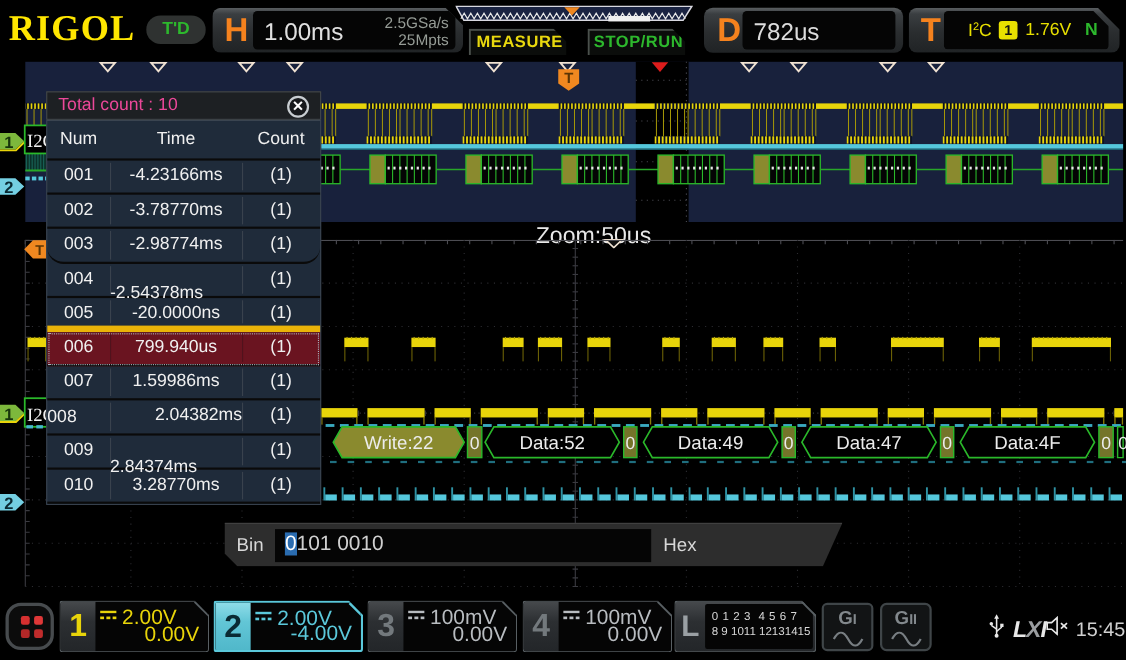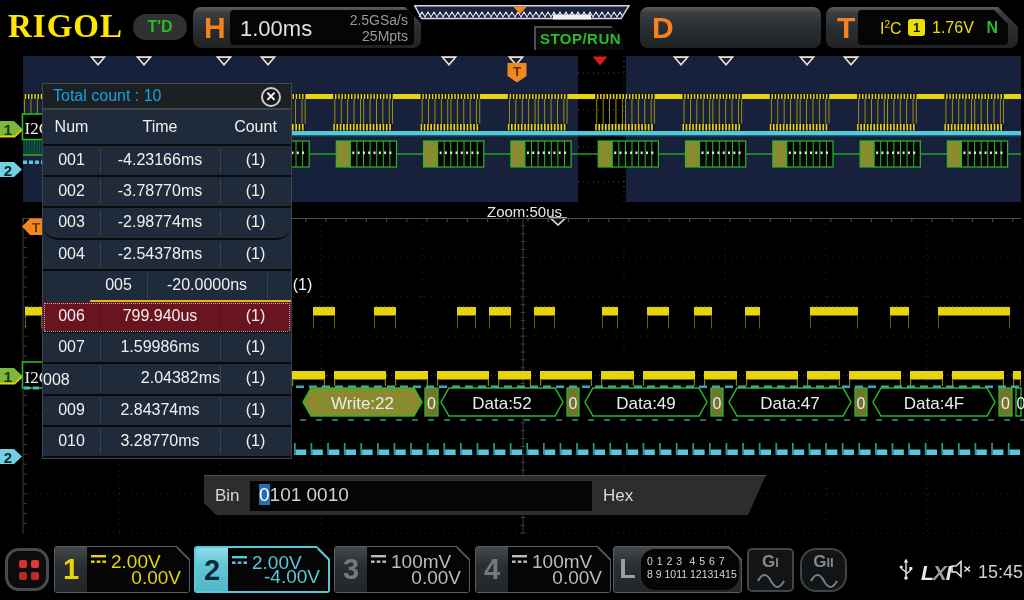--- a/index.html
+++ b/index.html
@@ -18,23 +18,27 @@
       </div>
     </div>
     <svg width="216" height="18" viewBox="0 0 216 18" style="position:absolute;left:414px;top:5px">
       <polygon points="0.7,0.7 215,0.7 207,13.5 7.7,13.5" fill="#1a2342" stroke="#d8d8e0" stroke-width="1.4"></polygon>
       <g transform="translate(3,1)">
         <path d="M2,11 l3,-5 l3,5 l3,-5 l3,5 l3,-5 l3,5 l3,-5 l3,5 l3,-5 l3,5 l3,-5 l3,5 l3,-5 l3,5 l3,-5 l3,5 l3,-5 l3,5 l3,-5 l3,5 l3,-5 l3,5 l3,-5 l3,5 l3,-5 l3,5 l3,-5 l3,5 l3,-5 l3,5 l3,-5 l3,5 l3,-5 l3,5 l3,-5 l3,5 l3,-5 l3,5 l3,-5 l3,5 l3,-5 l3,5 l3,-5 l3,5 l3,-5 l3,5 l3,-5 l3,5 l3,-5 l3,5 l3,-5 l3,5 l3,-5 l3,5 l3,-5 l3,5 l3,-5 l3,5 l3,-5 l3,5 l3,-5 l3,5 l3,-5 l3,5 l3,-5 l3,5 l3,-5 l3,5" fill="none" stroke="#e8e8e8" stroke-width="1.1"></path>
       </g>
       <rect x="139" y="9.5" width="38" height="5" fill="#f0f0f0"></rect>
       <polygon points="99,1.5 113,1.5 106,9" fill="#f08820"></polygon>
     </svg>
+    <div style="position:absolute;left:426px;top:26px;width:89px;height:24px;background:#0b0d0b;border:2px solid #4a504c;clip-path:polygon(0 0,77px 0,89px 12px,89px 24px,0 24px);text-align:center;line-height:22px;color:#e8d80e;font-weight:bold;font-size:15px;letter-spacing:0.5px">MEASURE</div>
     <div style="position:absolute;left:534px;top:26px;width:89px;height:24px;background:#0b0d0b;border:2px solid #4a504c;clip-path:polygon(0 0,77px 0,89px 12px,89px 24px,0 24px);text-align:center;line-height:22px;color:#2db82d;font-weight:bold;font-size:15px;letter-spacing:0.5px">STOP/RUN</div>
     <div style="position:absolute;left:640px;top:7px;width:181px;height:41px;background:linear-gradient(180deg,#5a5e61 0%,#3a3e41 14%,#2a2d2f 55%,#202325 100%);border-radius:8px;">
       <div style="position:absolute;left:12px;top:4px;color:#f5821e;font-weight:bold;font-size:30px">D</div>
+      <div style="position:absolute;left:35px;top:3px;width:139px;height:35px;background:#050505;border-radius:4px;">
+        <div style="position:absolute;left:10px;top:6px;color:#dcdcdc;font-size:22px">782us</div>
+      </div>
     </div>
     <div style="position:absolute;left:826px;top:7px;width:192px;height:41px;background:linear-gradient(180deg,#5a5e61 0%,#3a3e41 14%,#2a2d2f 55%,#202325 100%);border-radius:8px;clip-path:polygon(0 0,172px 0,192px 20px,192px 41px,0 41px);">
       <div style="position:absolute;left:11px;top:4px;color:#f5821e;font-weight:bold;font-size:30px">T</div>
       <div style="position:absolute;left:32px;top:3px;width:150px;height:35px;background:#050505;border-radius:4px;clip-path:polygon(0 0,136px 0,150px 14px,150px 35px,0 35px)">
         <div style="position:absolute;left:22px;top:9px;color:#e8e000;font-size:16px">I<span style="font-size:10px;vertical-align:6px">2</span>C</div>
         <div style="position:absolute;left:50px;top:9px;width:17px;height:17px;background:#e8e000;border-radius:3px;color:#111;font-weight:bold;font-size:13px;text-align:center;line-height:17px">1</div>
         <div style="position:absolute;left:74px;top:9px;color:#e8e000;font-size:16px">1.76V</div>
         <div style="position:absolute;right:10px;top:9px;color:#2db82d;font-weight:bold;font-size:16px">N</div>
       </div>
     </div>
@@ -823,21 +827,21 @@
       <text x="517.0" y="19.5" fill="#5a3505" font-size="13.5" text-anchor="middle" font-weight="bold" font-family="Liberation Sans">T</text>
       <polygon points="0.0,65.0 14.0,65.0 22.0,72.5 14.0,80.0 0.0,80.0" fill="#7db83c" stroke="none" stroke-width="1"></polygon>
       <polyline points="0,80.7 14.5,80.7 22.5,73" fill="none" stroke="#e8d40a" stroke-width="1.8"></polyline>
       <text x="8.0" y="78.5" fill="#17350c" font-size="15" text-anchor="middle" font-weight="bold" font-family="Liberation Sans">1</text>
       <rect x="22.5" y="58.0" width="24.0" height="25.5" fill="#000" stroke="#2ab82a" stroke-width="1.6"></rect>
       <text x="24.5" y="78.0" fill="#f0f0f0" font-size="17" text-anchor="start" font-weight="normal" font-family="Liberation Serif">I2C</text>
       <polygon points="0.0,106.0 14.0,106.0 22.0,113.5 14.0,121.0 0.0,121.0" fill="#74cfe2" stroke="none" stroke-width="1"></polygon>
       <text x="8.0" y="119.5" fill="#0a2a33" font-size="15" text-anchor="middle" font-weight="bold" font-family="Liberation Sans">2</text>
     </svg>
 <div style="position:absolute;left:0;top:202px;width:1024px;height:16px;background:#000">
-      <div style="position:absolute;left:487px;top:1px;color:#e8e8e8;font-size:15px">Zoom:50us</div>
+      <div style="position:absolute;left:487px;top:1px;color:#e8e8e8;font-size:21px">Zoom:50us</div>
     </div>
     <svg width="18" height="9" viewBox="0 0 18 9" style="position:absolute;left:549px;top:217px">
       <polygon points="1.5,1 16.5,1 9,8" fill="#111" stroke="#f0e2d2" stroke-width="1.5"></polygon>
     </svg>
 <svg width="1024" height="319" viewBox="0 0 1024 319" style="position:absolute;left:0;top:218px">
       <line x1="23.0" y1="0.5" x2="1021.0" y2="0.5" stroke="#4c4c52" stroke-width="1"></line>
       <line x1="23.0" y1="0.0" x2="23.0" y2="4.0" stroke="#4c4c52" stroke-width="1"></line>
       <line x1="43.2" y1="0.0" x2="43.2" y2="4.0" stroke="#4c4c52" stroke-width="1"></line>
       <line x1="63.4" y1="0.0" x2="63.4" y2="4.0" stroke="#4c4c52" stroke-width="1"></line>
       <line x1="83.6" y1="0.0" x2="83.6" y2="4.0" stroke="#4c4c52" stroke-width="1"></line>
@@ -1406,21 +1410,21 @@
       <text x="8.0" y="163.5" fill="#17350c" font-size="15" text-anchor="middle" font-weight="bold" font-family="Liberation Sans">1</text>
       <rect x="22.5" y="144.0" width="24.0" height="26.0" fill="#000" stroke="#2ab82a" stroke-width="1.6"></rect>
       <text x="24.5" y="164.5" fill="#f0f0f0" font-size="17" text-anchor="start" font-weight="normal" font-family="Liberation Serif">I2C</text>
       <rect x="24.0" y="168.5" width="6.0" height="3.0" fill="#45b8cc"></rect>
       <rect x="33.0" y="168.5" width="6.0" height="3.0" fill="#45b8cc"></rect>
       <rect x="42.0" y="168.5" width="6.0" height="3.0" fill="#45b8cc"></rect>
       <polygon points="0.0,231.0 14.0,231.0 22.0,238.5 14.0,246.0 0.0,246.0" fill="#74cfe2" stroke="none" stroke-width="1"></polygon>
       <text x="8.0" y="244.5" fill="#0a2a33" font-size="15" text-anchor="middle" font-weight="bold" font-family="Liberation Sans">2</text>
     </svg>
 <div style="position:absolute;left:42px;top:83px;width:250px;height:26px;background:#1d2023;border:1px solid #44494c;box-sizing:border-box;">
-      <div style="position:absolute;left:10px;top:3px;color:#0ea5e9;font-size:16px">Total count : 10</div>
+      <div style="position:absolute;left:10px;top:3px;color:#ec4899;font-size:16px">Total count : 10</div>
       <div style="position:absolute;right:10px;top:2.5px;width:20px;height:20px;border-radius:50%;border:2px solid #c8cdd1;background:#17191c;box-sizing:border-box;color:#fff;font-weight:bold;font-size:13px;text-align:center;line-height:16px">✕</div>
     </div>
     <div style="position:absolute;left:42px;top:109px;width:250px;height:350px;background:#1f2b3a;border:1px solid #3a4450;box-sizing:border-box;color:#f0f0f0;font-size:16px">
       <div style="height:36px;position:relative;border-bottom:2px solid #0a0a0a;box-sizing:border-box">
         <span style="position:absolute;left:0;width:57px;text-align:center;top:8px">Num</span>
         <span style="position:absolute;left:57px;width:120px;text-align:center;top:8px">Time</span>
         <span style="position:absolute;left:177px;width:71px;text-align:center;top:8px">Count</span>
       </div>
       <div style="height:31.2px;position:relative;border-bottom:2px solid #0a0a0a;box-sizing:border-box;">
         <span style="position:absolute;left:0;width:57px;text-align:center;top:5px">001</span>
@@ -1438,26 +1442,26 @@
       </div>
       <div style="height:31.2px;position:relative;border-bottom:2px solid #0a0a0a;box-sizing:border-box;border-radius:15px;">
         <span style="position:absolute;left:0;width:57px;text-align:center;top:5px">003</span>
         <span style="position:absolute;left:57px;width:120px;text-align:center;top:5px">-2.98774ms</span>
         <span style="position:absolute;left:177px;width:71px;text-align:center;top:5px">(1)</span>
         <i style="position:absolute;left:57px;top:2px;bottom:2px;width:1px;background:#39424d"></i>
         <i style="position:absolute;left:177px;top:2px;bottom:2px;width:1px;background:#39424d"></i>
       </div>
       <div style="height:31.2px;position:relative;border-bottom:2px solid #0a0a0a;box-sizing:border-box;">
         <span style="position:absolute;left:0;width:57px;text-align:center;top:5px">004</span>
-        <span style="position:absolute;left:57px;width:120px;text-align:center;top:5px">-2.54378ms</span>
+        <span style="position:absolute;left:57px;width:120px;text-align:left;top:18px">-2.54378ms</span>
         <span style="position:absolute;left:177px;width:71px;text-align:center;top:5px">(1)</span>
         <i style="position:absolute;left:57px;top:2px;bottom:2px;width:1px;background:#39424d"></i>
         <i style="position:absolute;left:177px;top:2px;bottom:2px;width:1px;background:#39424d"></i>
       </div>
-      <div style="height:31.2px;position:relative;border-bottom:2px solid #eab308;box-sizing:border-box;margin-left:47px;">
+      <div style="height:31.2px;position:relative;border-bottom:6px solid #eab308;box-sizing:border-box;">
         <span style="position:absolute;left:0;width:57px;text-align:center;top:5px">005</span>
         <span style="position:absolute;left:57px;width:120px;text-align:center;top:5px">-20.0000ns</span>
         <span style="position:absolute;left:177px;width:71px;text-align:center;top:5px">(1)</span>
         <i style="position:absolute;left:57px;top:2px;bottom:2px;width:1px;background:#39424d"></i>
         <i style="position:absolute;left:177px;top:2px;bottom:2px;width:1px;background:#39424d"></i>
       </div>
       <div style="height:31.2px;position:relative;border-bottom:2px solid #0a0a0a;box-sizing:border-box;background:#6a1420;outline:1px dotted #aab4be;outline-offset:-2px;">
         <span style="position:absolute;left:0;width:57px;text-align:center;top:5px">006</span>
         <span style="position:absolute;left:57px;width:120px;text-align:center;top:5px">799.940us</span>
         <span style="position:absolute;left:177px;width:71px;text-align:center;top:5px">(1)</span>
@@ -1473,21 +1477,21 @@
       </div>
       <div style="height:31.2px;position:relative;border-bottom:2px solid #0a0a0a;box-sizing:border-box;">
         <span style="position:absolute;left:0;width:57px;text-align:left;top:7px">008</span>
         <span style="position:absolute;left:57px;width:120px;text-align:right;top:5px">2.04382ms</span>
         <span style="position:absolute;left:177px;width:71px;text-align:center;top:5px">(1)</span>
         <i style="position:absolute;left:57px;top:2px;bottom:2px;width:1px;background:#39424d"></i>
         <i style="position:absolute;left:177px;top:2px;bottom:2px;width:1px;background:#39424d"></i>
       </div>
       <div style="height:31.2px;position:relative;border-bottom:2px solid #0a0a0a;box-sizing:border-box;">
         <span style="position:absolute;left:0;width:57px;text-align:center;top:5px">009</span>
-        <span style="position:absolute;left:57px;width:120px;text-align:center;top:5px">2.84374ms</span>
+        <span style="position:absolute;left:57px;width:120px;text-align:left;top:20px">2.84374ms</span>
         <span style="position:absolute;left:177px;width:71px;text-align:center;top:5px">(1)</span>
         <i style="position:absolute;left:57px;top:2px;bottom:2px;width:1px;background:#39424d"></i>
         <i style="position:absolute;left:177px;top:2px;bottom:2px;width:1px;background:#39424d"></i>
       </div>
       <div style="height:31.2px;position:relative;border-bottom:2px solid #0a0a0a;box-sizing:border-box;">
         <span style="position:absolute;left:0;width:57px;text-align:center;top:5px">010</span>
         <span style="position:absolute;left:57px;width:120px;text-align:center;top:5px">3.28770ms</span>
         <span style="position:absolute;left:177px;width:71px;text-align:center;top:5px">(1)</span>
         <i style="position:absolute;left:57px;top:2px;bottom:2px;width:1px;background:#39424d"></i>
         <i style="position:absolute;left:177px;top:2px;bottom:2px;width:1px;background:#39424d"></i>
@@ -1573,32 +1577,32 @@
         </div>
         <div style="position:absolute;left:24px;top:4px;font-size:19px;color:#b8bcc0">100mV</div>
         <div style="position:absolute;right:8px;bottom:3px;font-size:19px;color:#b8bcc0">0.00V</div>
       </div>
       <svg width="136" height="47" viewBox="0 0 136 47" style="position:absolute;left:0;top:0">
         <line x1="122" y1="0" x2="136" y2="14" stroke="#585f63" stroke-width="2"></line>
       </svg>
     </div>
     <div style="position:absolute;left:613px;top:546px;width:129px;height:47px;border:1px solid #585f63;box-sizing:border-box;border-radius:3px;background:linear-gradient(180deg,#46494c,#2c2f32 40%,#232629);clip-path:polygon(0 0,116px 0,129px 13px,129px 47px,0 47px)">
       <div style="position:absolute;left:0;top:0;width:27px;height:100%;text-align:center;line-height:45px;font-size:27px;font-weight:bold;color:#9aa0a4">L</div>
-      <div style="position:absolute;left:27px;top:2px;right:2px;bottom:2px;background:#050505;border-radius:14px;color:#d8d8d8;font-size:10.5px;line-height:12.5px;padding:6px 0 0 6px;box-sizing:border-box;white-space:nowrap;letter-spacing:0.5px">0 1 2 3&nbsp; 4 5 6 7<br><span style="letter-spacing:0px">8 9 1011 12131415</span></div>
+      <div style="position:absolute;left:27px;top:2px;right:2px;bottom:2px;background:#050505;border-radius:2px;color:#d8d8d8;font-size:10.5px;line-height:12.5px;padding:6px 0 0 6px;box-sizing:border-box;white-space:nowrap;letter-spacing:0.5px">0 1 2 3&nbsp; 4 5 6 7<br><span style="letter-spacing:0px">8 9 1011 12131415</span></div>
       <svg width="129" height="47" viewBox="0 0 129 47" style="position:absolute;left:0;top:0">
         <line x1="115" y1="0" x2="129" y2="14" stroke="#585f63" stroke-width="2"></line>
       </svg>
     </div>
     <div style="position:absolute;left:747px;top:548px;width:47px;height:44px;border:2px solid #3f4548;border-radius:5px;box-sizing:border-box;background:#121415">
       <div style="position:absolute;left:0;right:0;top:2px;text-align:center;color:#83898d;font-size:17px;font-weight:bold">G<span style="font-size:13px">I</span></div>
       <svg width="30" height="14" viewBox="0 0 30 14" style="position:absolute;left:8px;top:24px">
         <path d="M1,7 q6.5,-12 13,0 q6.5,12 13,0" fill="none" stroke="#787e82" stroke-width="2"></path>
       </svg>
     </div>
-    <div style="position:absolute;left:800px;top:548px;width:47px;height:44px;border:2px solid #3f4548;border-radius:16px;box-sizing:border-box;background:#121415">
+    <div style="position:absolute;left:800px;top:548px;width:47px;height:44px;border:2px solid #3f4548;border-radius:6px;box-sizing:border-box;background:#121415">
       <div style="position:absolute;left:0;right:0;top:2px;text-align:center;color:#83898d;font-size:17px;font-weight:bold">G<span style="font-size:13px">II</span></div>
       <svg width="30" height="14" viewBox="0 0 30 14" style="position:absolute;left:8px;top:24px">
         <path d="M1,7 q6.5,-12 13,0 q6.5,12 13,0" fill="none" stroke="#787e82" stroke-width="2"></path>
       </svg>
     </div>
     <svg width="14" height="24" viewBox="0 0 14 24" style="position:absolute;left:899px;top:558px">
       <circle cx="7" cy="20" r="1.8" fill="#e8e8e8"></circle>
       <line x1="7" y1="20" x2="7" y2="3.5" stroke="#e8e8e8" stroke-width="1.4"></line>
       <polygon points="7,0.5 4.8,4.5 9.2,4.5" fill="#e8e8e8"></polygon>
       <line x1="7" y1="14" x2="2.2" y2="10.5" stroke="#e8e8e8" stroke-width="1.3"></line>

